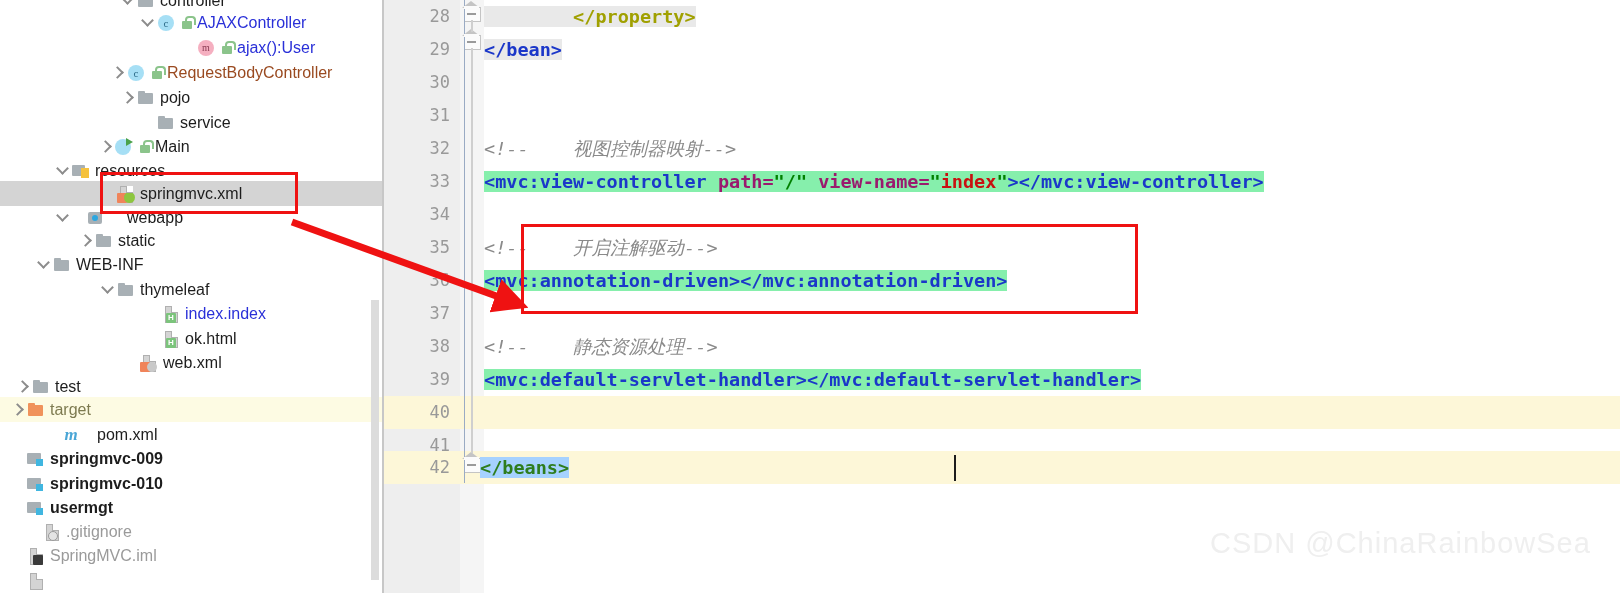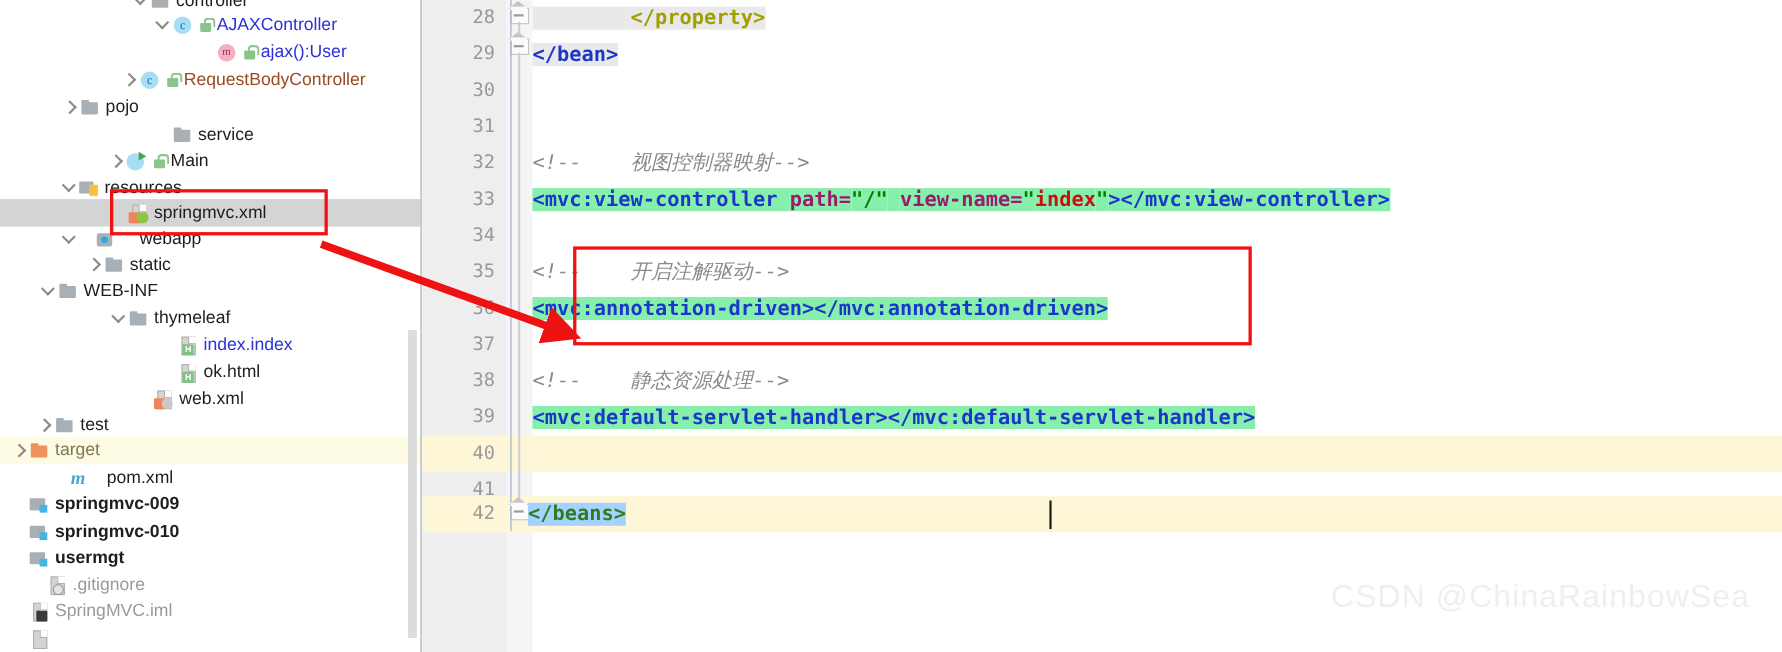--- a/index.html
+++ b/index.html
@@ -279,21 +279,21 @@
           <span class="ico mth"></span>
           <span class="ico lock"></span>
           <span class="lbl c-blue">ajax():User</span>
         </div>
         <div class="tree-row" style="top: 60px; padding-left: 110px;">
           <span class="chev r"></span>
           <span class="ico cls"></span>
           <span class="ico lock"></span>
           <span class="lbl c-brown">RequestBodyController</span>
         </div>
-        <div class="tree-row" style="top: 85px; padding-left: 56px;">
+        <div class="tree-row" style="top: 85px; padding-left: 120px;">
           <span class="chev r"></span>
           <span class="ico folder"></span>
           <span class="lbl c-dark">pojo</span>
         </div>
         <div class="tree-row" style="top: 110px; padding-left: 140px;">
           <span class="chev "></span>
           <span class="ico folder"></span>
           <span class="lbl c-dark">service</span>
         </div>
         <div class="tree-row" style="top: 134px; padding-left: 98px;">
@@ -350,21 +350,21 @@
           <span class="lbl c-dark">ok.html</span>
         </div>
         <div class="tree-row" style="top: 350px; padding-left: 123px;">
           <span class="chev "></span>
           <span class="ico file">
             <span class="badge xml"></span>
             <span class="badge globe"></span>
           </span>
           <span class="lbl c-dark">web.xml</span>
         </div>
-        <div class="tree-row" style="top: 374px; padding-left: 33px;">
+        <div class="tree-row" style="top: 374px; padding-left: 15px;">
           <span class="chev r"></span>
           <span class="ico folder"></span>
           <span class="lbl c-dark">test</span>
         </div>
         <div class="tree-row hl" style="top: 397px; padding-left: 10px;">
           <span class="chev r"></span>
           <span class="ico folder-o"></span>
           <span class="lbl c-olive">target</span>
         </div>
         <div class="tree-row" style="top: 422px; padding-left: 33px; gap: 12px;">

